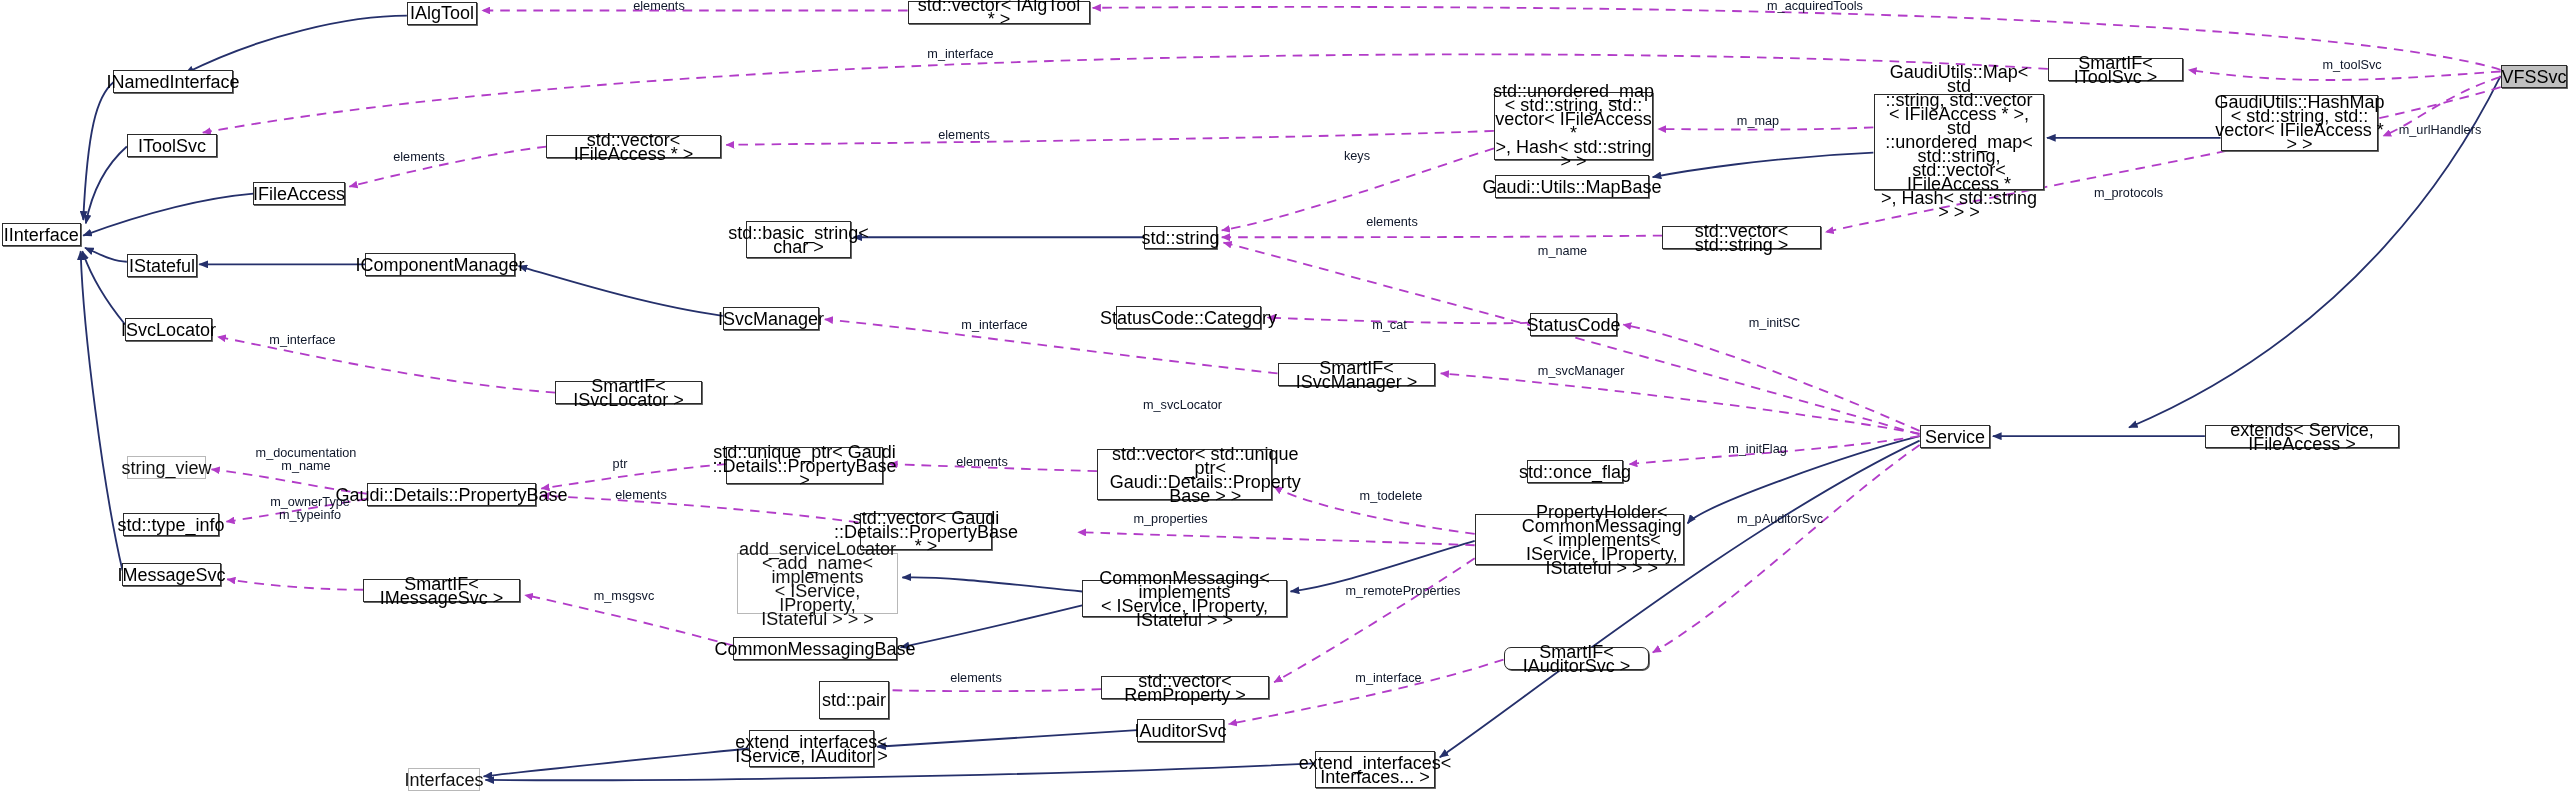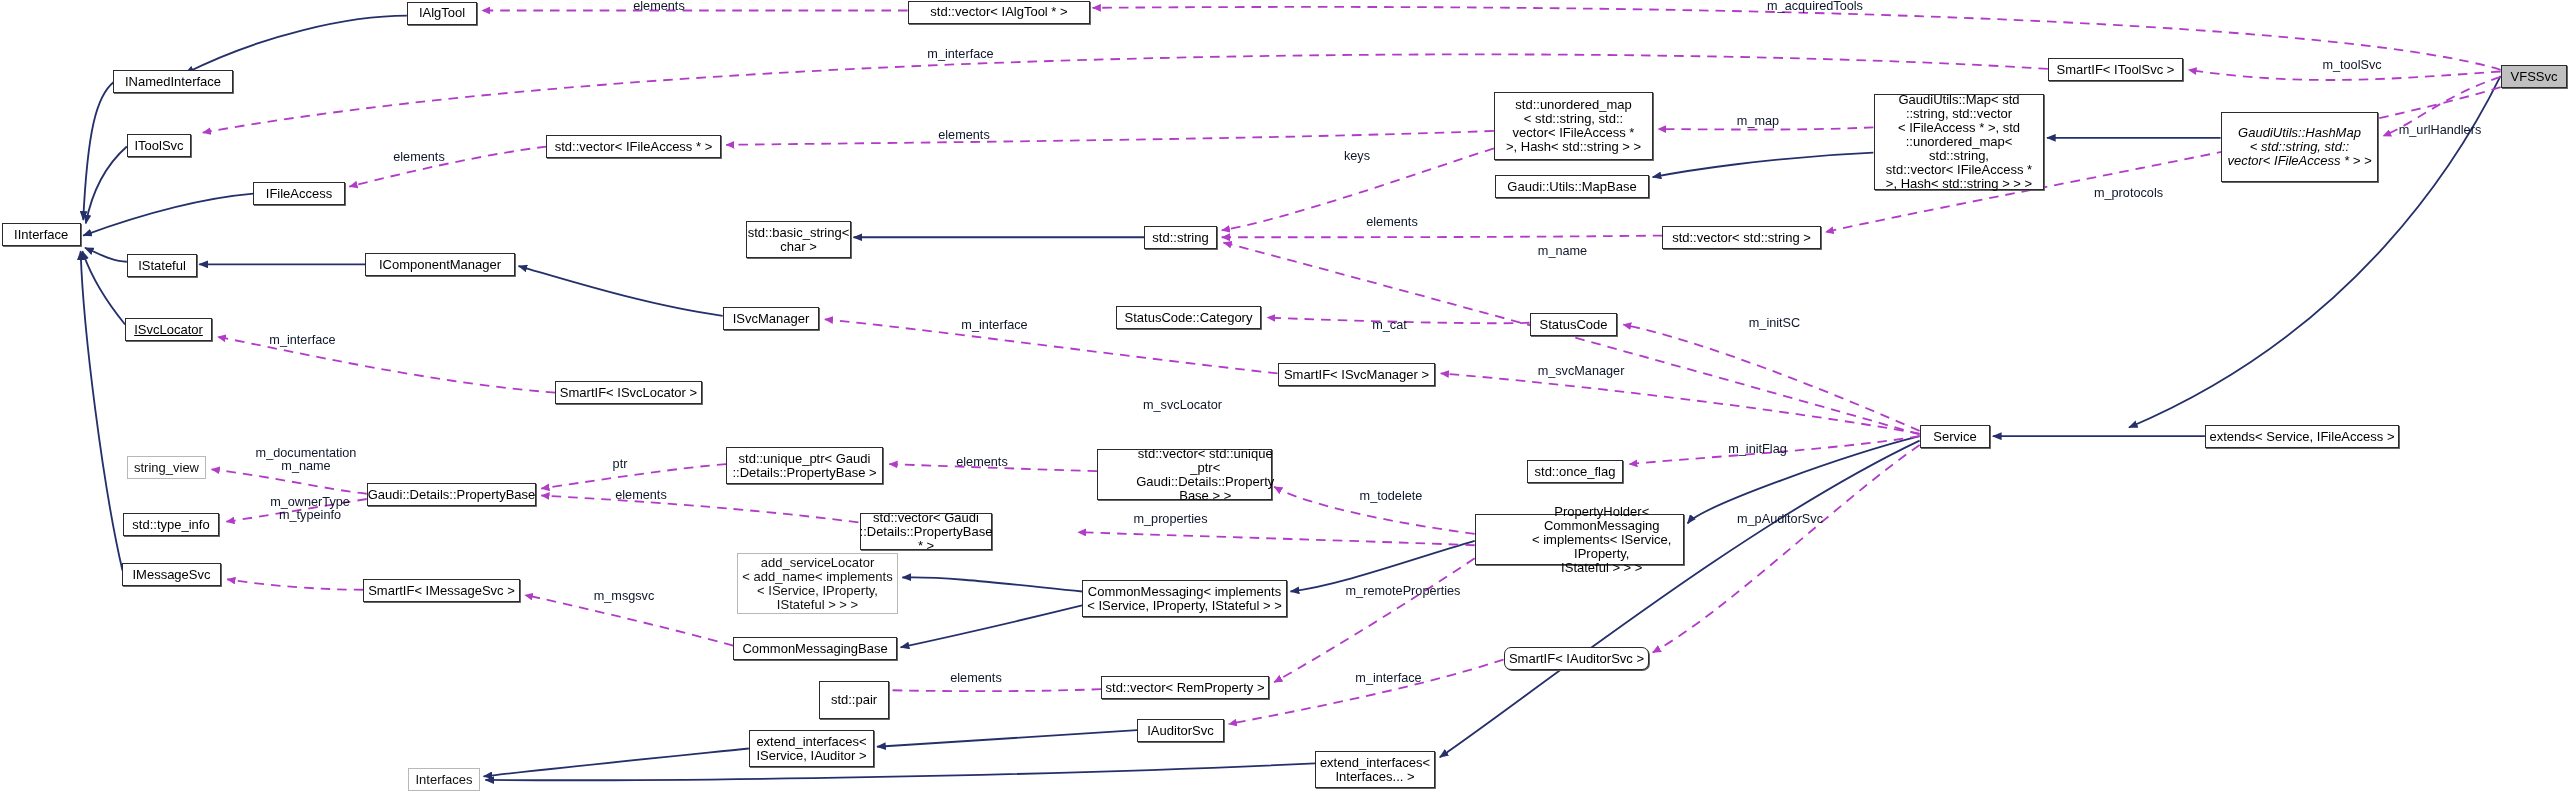--- a/index.html
+++ b/index.html
@@ -21,21 +21,21 @@
     width: 2576px;
     height: 793px;
     pointer-events: none;
   }
   .node {
     position: absolute;
     box-sizing: border-box;
     border: 0.9px solid #2b2b2b;
     background: #ffffff;
     color: #000000;
-    font-size: 13px;
+    font-size: 18px;
     line-height: 14px;
     text-align: center;
     display: flex;
     align-items: center;
     justify-content: center;
     padding: 1.7px 3.5px;
     white-space: pre-line;
     box-shadow: 0.9px 0.9px 0 #555;
     z-index: 5;
   }
@@ -132,45 +132,45 @@
       <path d="M1723,756 C1620,790 1480,816 1408,830"></path>
     </g>
   </svg>
 
   <div id="node-layer">
       <div class="node" style="left: 407px; top: 1.7px; width: 70px; height: 23px;"><span>IAlgTool</span></div>
       <div class="node" style="left: 908px; top: 0.9px; width: 182px; height: 23px;"><span>std::vector&lt; IAlgTool * &gt;</span></div>
       <div class="node" style="left: 113px; top: 70px; width: 120px; height: 23px;"><span>INamedInterface</span></div>
       <div class="node" style="left: 2048px; top: 58px; width: 135px; height: 23px;"><span>SmartIF&lt; IToolSvc &gt;</span></div>
       <div class="node current" style="left: 2501px; top: 65px; width: 66px; height: 23px;"><span>VFSSvc</span></div>
-      <div class="node" style="left: 127px; top: 134px; width: 64px; height: 23px;"><span>IToolSvc</span></div>
+      <div class="node" style="left: 127px; top: 134px; width: 90px; height: 23px;"><span>IToolSvc</span></div>
       <div class="node" style="left: 1494px; top: 92px; width: 159px; height: 68px;"><span>std::unordered_map
 &lt; std::string, std::
 vector&lt; IFileAccess *
  &gt;, Hash&lt; std::string &gt; &gt;</span></div>
       <div class="node" style="left: 1874px; top: 94px; width: 170px; height: 96px;"><span>GaudiUtils::Map&lt; std
 ::string, std::vector
 &lt; IFileAccess * &gt;, std
 ::unordered_map&lt; std::string,
  std::vector&lt; IFileAccess *
  &gt;, Hash&lt; std::string &gt; &gt; &gt;</span></div>
-      <div class="node" style="left: 2221px; top: 112px; width: 157px; height: 70px; font-style: italic;"><span>GaudiUtils::HashMap
+      <div class="node" style="left: 2221px; top: 95px; width: 157px; height: 56px;"><span>GaudiUtils::HashMap
 &lt; std::string, std::
 vector&lt; IFileAccess * &gt; &gt;</span></div>
       <div class="node" style="left: 546px; top: 135px; width: 175px; height: 23px;"><span>std::vector&lt; IFileAccess * &gt;</span></div>
       <div class="node" style="left: 253px; top: 182px; width: 92px; height: 23px;"><span>IFileAccess</span></div>
       <div class="node" style="left: 1495px; top: 175px; width: 154px; height: 23px;"><span>Gaudi::Utils::MapBase</span></div>
       <div class="node" style="left: 1.7px; top: 223px; width: 79px; height: 23px;"><span>IInterface</span></div>
       <div class="node" style="left: 127px; top: 254px; width: 70px; height: 23px;"><span>IStateful</span></div>
       <div class="node" style="left: 365px; top: 253px; width: 150px; height: 23px;"><span>IComponentManager</span></div>
       <div class="node" style="left: 746px; top: 221px; width: 105px; height: 37px;"><span>std::basic_string&lt;
 char &gt;</span></div>
       <div class="node" style="left: 1144px; top: 226px; width: 73px; height: 23px;"><span>std::string</span></div>
       <div class="node" style="left: 1662px; top: 226px; width: 159px; height: 23px;"><span>std::vector&lt; std::string &gt;</span></div>
-      <div class="node" style="left: 125px; top: 318px; width: 87px; height: 23px; text-decoration: underline;"><span>ISvcLocator</span></div>
+      <div class="node" style="left: 125px; top: 318px; width: 87px; height: 23px;"><span>ISvcLocator</span></div>
       <div class="node" style="left: 723px; top: 307px; width: 96px; height: 23px;"><span>ISvcManager</span></div>
       <div class="node" style="left: 1116px; top: 306px; width: 145px; height: 23px;"><span>StatusCode::Category</span></div>
       <div class="node" style="left: 1530px; top: 313px; width: 87px; height: 23px;"><span>StatusCode</span></div>
       <div class="node" style="left: 555px; top: 381px; width: 147px; height: 23px;"><span>SmartIF&lt; ISvcLocator &gt;</span></div>
       <div class="node" style="left: 1278px; top: 363px; width: 157px; height: 23px;"><span>SmartIF&lt; ISvcManager &gt;</span></div>
       <div class="node" style="left: 1920px; top: 425px; width: 70px; height: 23px;"><span>Service</span></div>
       <div class="node" style="left: 2205px; top: 425px; width: 194px; height: 23px;"><span>extends&lt; Service, IFileAccess &gt;</span></div>
       <div class="node pale" style="left: 127px; top: 456px; width: 79px; height: 23px;"><span>string_view</span></div>
       <div class="node" style="left: 726px; top: 447px; width: 157px; height: 37px;"><span>std::unique_ptr&lt; Gaudi
 ::Details::PropertyBase &gt;</span></div>

